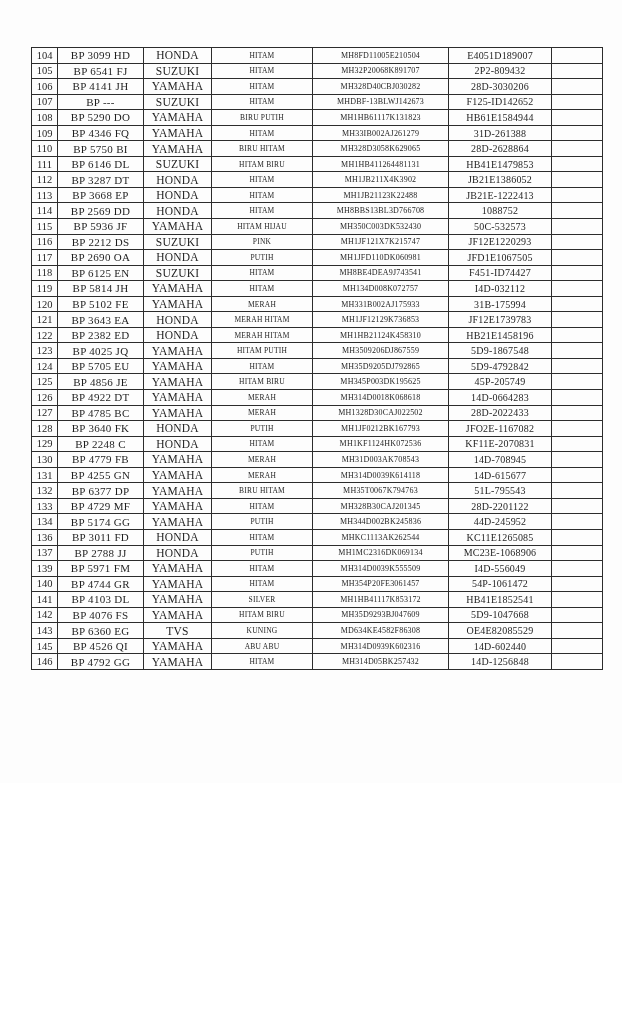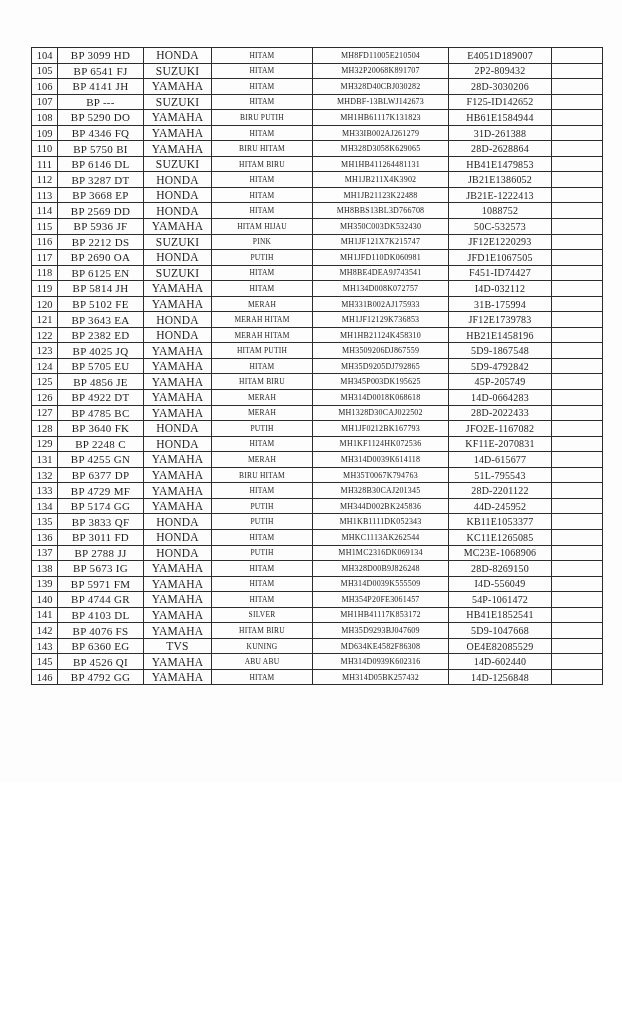--- a/index.html
+++ b/index.html
@@ -331,20 +331,29 @@
   <tr>
     <td class="c-no">129</td>
     <td class="c-plate">BP 2248 C</td>
     <td class="c-brand">HONDA</td>
     <td class="c-color">HITAM</td>
     <td class="c-chassis">MH1KF1124HK072536</td>
     <td class="c-engine">KF11E-2070831</td>
     <td class="c-extra"></td>
   </tr>
 
+  <tr>
+    <td class="c-no">130</td>
+    <td class="c-plate">BP 4779 FB</td>
+    <td class="c-brand">YAMAHA</td>
+    <td class="c-color">MERAH</td>
+    <td class="c-chassis">MH31D003AK708543</td>
+    <td class="c-engine">14D-708945</td>
+    <td class="c-extra"></td>
+  </tr>
 
   <tr>
     <td class="c-no">131</td>
     <td class="c-plate">BP 4255 GN</td>
     <td class="c-brand">YAMAHA</td>
     <td class="c-color">MERAH</td>
     <td class="c-chassis">MH314D0039K614118</td>
     <td class="c-engine">14D-615677</td>
     <td class="c-extra"></td>
   </tr>
@@ -372,29 +381,20 @@
   <tr>
     <td class="c-no">134</td>
     <td class="c-plate">BP 5174 GG</td>
     <td class="c-brand">YAMAHA</td>
     <td class="c-color">PUTIH</td>
     <td class="c-chassis">MH344D002BK245836</td>
     <td class="c-engine">44D-245952</td>
     <td class="c-extra"></td>
   </tr>
 
-  <tr>
-    <td class="c-no">135</td>
-    <td class="c-plate">BP 3833 QF</td>
-    <td class="c-brand">HONDA</td>
-    <td class="c-color">PUTIH</td>
-    <td class="c-chassis">MH1KB1111DK052343</td>
-    <td class="c-engine">KB11E1053377</td>
-    <td class="c-extra"></td>
-  </tr>
 
   <tr>
     <td class="c-no">136</td>
     <td class="c-plate">BP 3011 FD</td>
     <td class="c-brand">HONDA</td>
     <td class="c-color">HITAM</td>
     <td class="c-chassis">MHKC1113AK262544</td>
     <td class="c-engine">KC11E1265085</td>
     <td class="c-extra"></td>
   </tr>
@@ -402,29 +402,20 @@
   <tr>
     <td class="c-no">137</td>
     <td class="c-plate">BP 2788 JJ</td>
     <td class="c-brand">HONDA</td>
     <td class="c-color">PUTIH</td>
     <td class="c-chassis">MH1MC2316DK069134</td>
     <td class="c-engine">MC23E-1068906</td>
     <td class="c-extra"></td>
   </tr>
 
-  <tr>
-    <td class="c-no">138</td>
-    <td class="c-plate">BP 5673 IG</td>
-    <td class="c-brand">YAMAHA</td>
-    <td class="c-color">HITAM</td>
-    <td class="c-chassis">MH328D00B9J826248</td>
-    <td class="c-engine">28D-8269150</td>
-    <td class="c-extra"></td>
-  </tr>
 
   <tr>
     <td class="c-no">139</td>
     <td class="c-plate">BP 5971 FM</td>
     <td class="c-brand">YAMAHA</td>
     <td class="c-color">HITAM</td>
     <td class="c-chassis">MH314D0039K555509</td>
     <td class="c-engine">I4D-556049</td>
     <td class="c-extra"></td>
   </tr>

